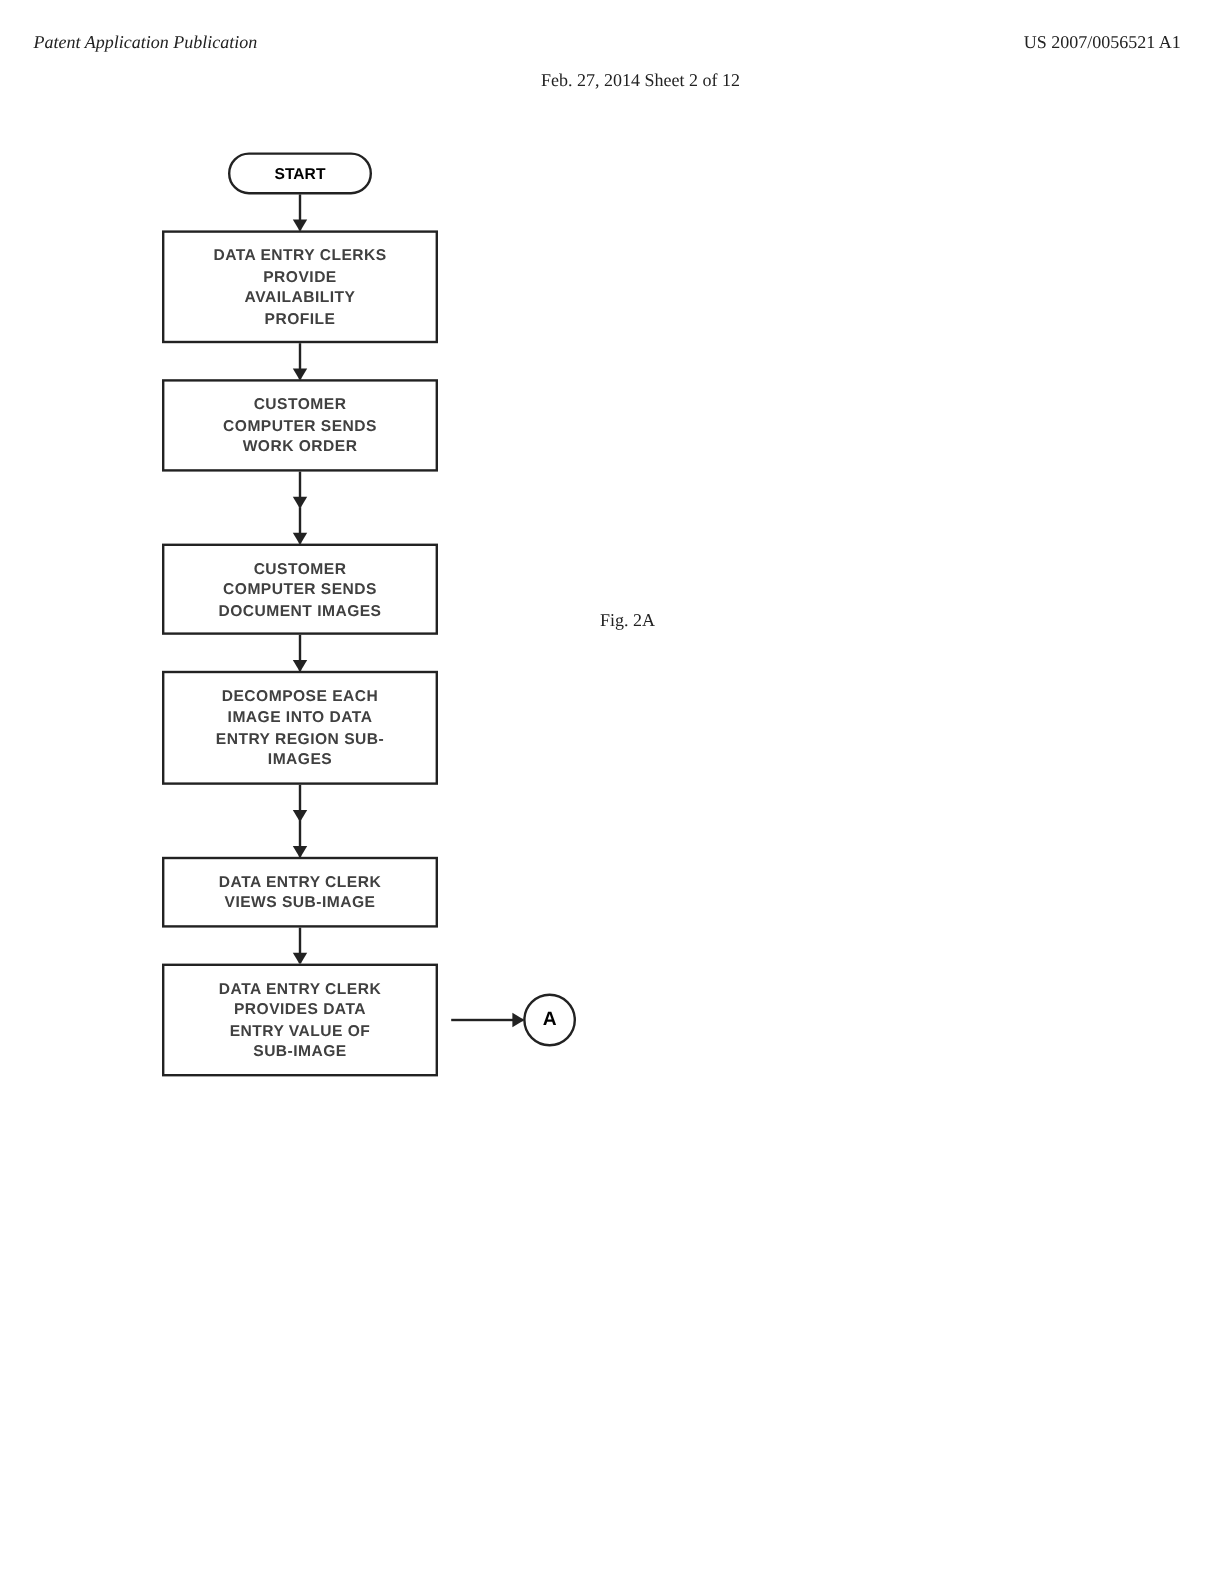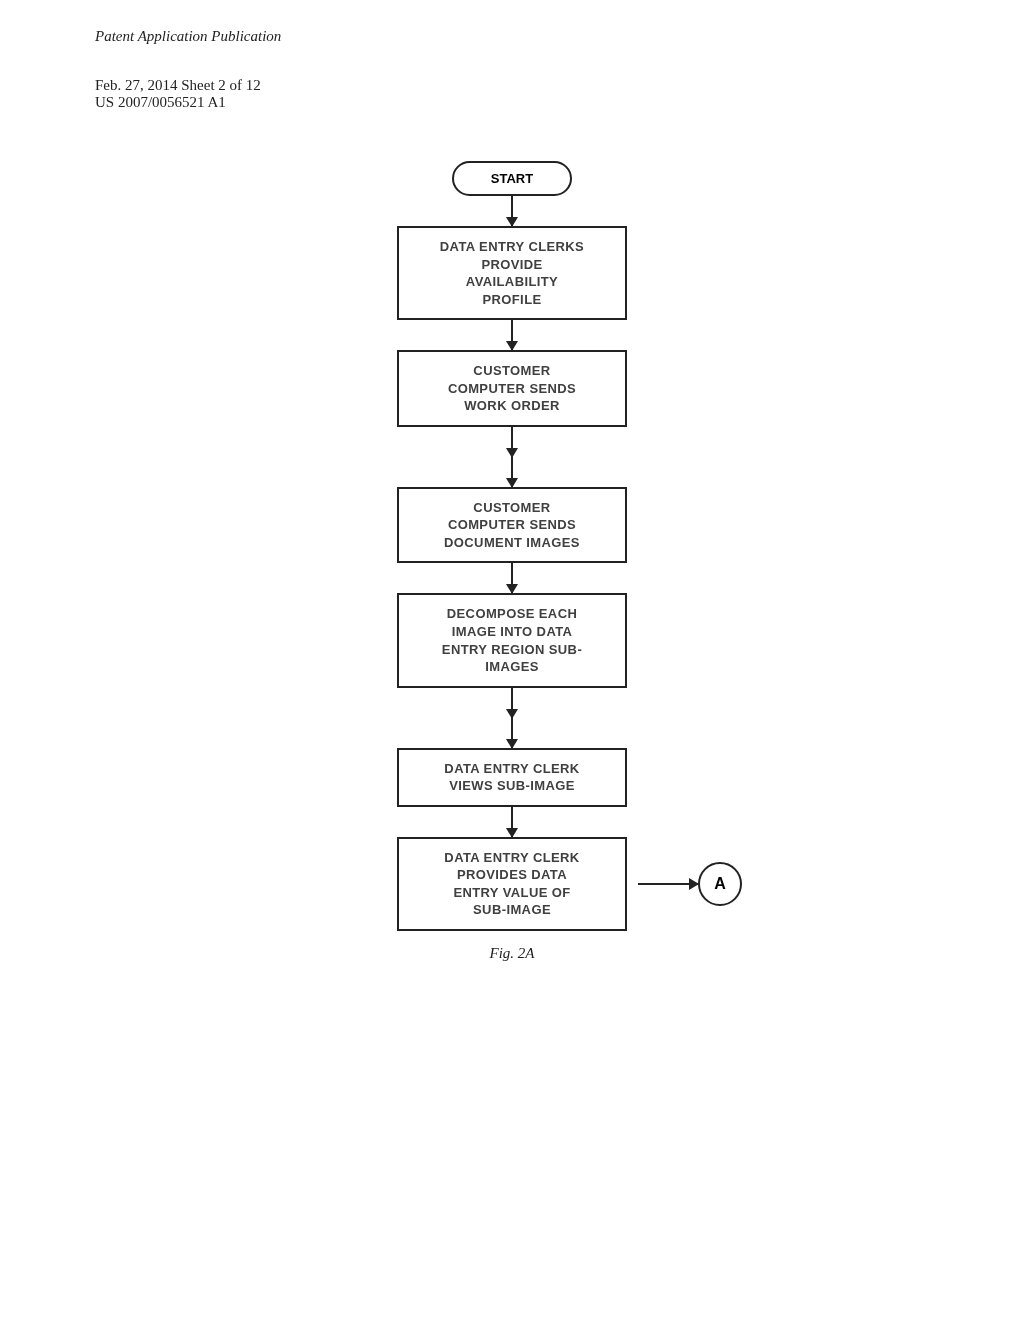--- a/index.html
+++ b/index.html
@@ -9,23 +9,22 @@
       width: 1024px;
       min-height: 1320px;
       position: relative;
     }
 
     
     .header {
       display: flex;
       justify-content: space-between;
       align-items: flex-start;
-      padding: 28px 40px 10px 95px;
+      padding: 28px 40px 10px 28px;
       border-bottom: none;
-      flex-direction: column;
     }
     .header-left {
       font-size: 15px;
       font-style: italic;
       color: #222;
     }
     .header-center {
       font-size: 15px;
       color: #222;
       text-align: center;
@@ -33,21 +32,21 @@
     }
     .header-right {
       font-size: 15px;
       color: #222;
       text-align: right;
     }
 
     
     .diagram-area {
       display: flex;
-      flex-direction: column;
+      flex-direction: row;
       align-items: center;
       padding-top: 40px;
       position: relative;
     }
 
     
     .flowchart {
       display: flex;
       flex-direction: column;
       align-items: center;
@@ -133,21 +132,20 @@
       top: 50%;
       transform: translateY(-50%);
       border-top: 6px solid transparent;
       border-bottom: 6px solid transparent;
       border-left: 10px solid #222;
     }
 
     
     .fig-label {
       font-size: 15px;
-      font-style: italic;
       color: #222;
       margin-top: 14px;
       font-family: 'Times New Roman', Times, serif;
     }
 
     
     .start-box {
       border: 2px solid #222;
       border-radius: 20px;
       text-align: center;

